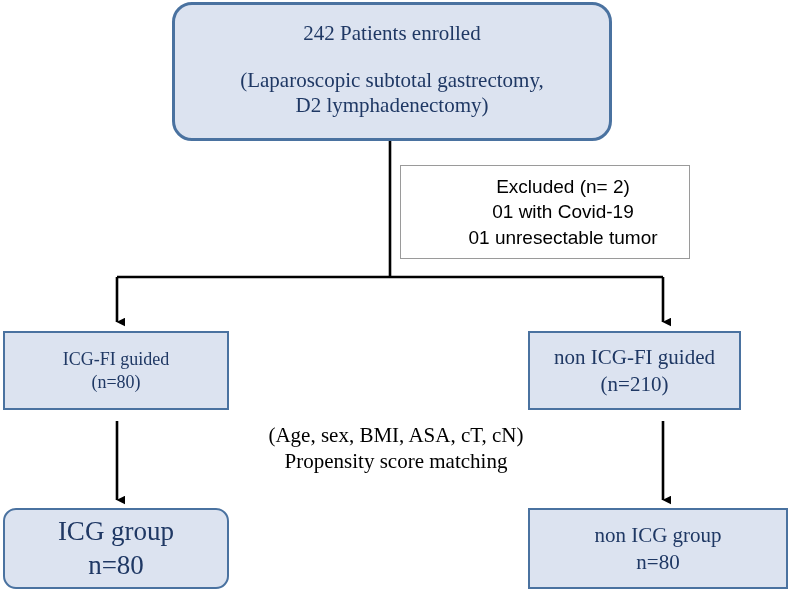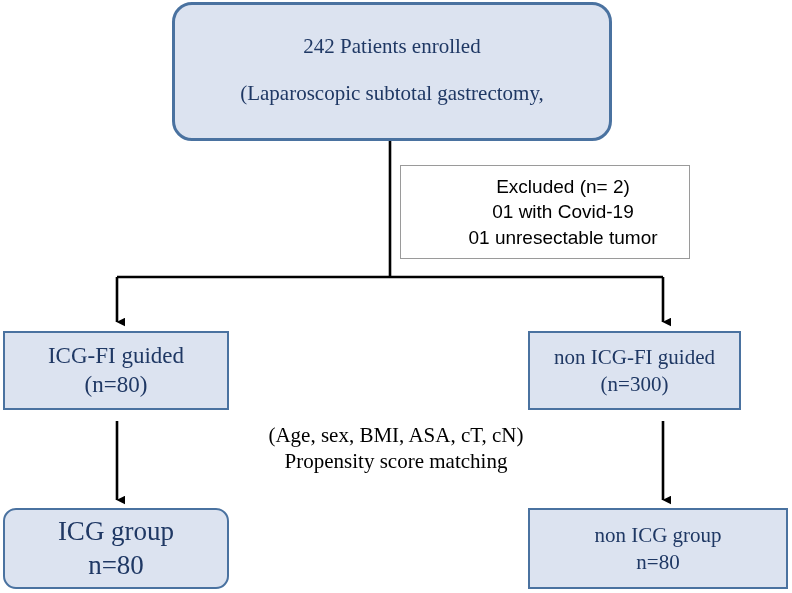--- a/index.html
+++ b/index.html
@@ -63,21 +63,21 @@
     line-height: 1.35;
     padding-left: 36px;
   }
 
   
   #icg-guided-box {
     left: 3px;
     top: 331px;
     width: 226px;
     height: 79px;
-    font-size: 23px;
+    font-size: 18px;
     line-height: 1.25;
   }
   #non-icg-guided-box {
     left: 528px;
     top: 331px;
     width: 213px;
     height: 79px;
     font-size: 21px;
     line-height: 1.25;
   }
@@ -147,36 +147,37 @@
     <path d="M663,277 L663,322" stroke="#000000" stroke-width="2.6" fill="none" marker-end="url(#arrowhead)"></path>
 
     <path d="M117,421 L117,500" stroke="#000000" stroke-width="2.6" fill="none" marker-end="url(#arrowhead)"></path>
 
     <path d="M663,421 L663,500" stroke="#000000" stroke-width="2.6" fill="none" marker-end="url(#arrowhead)"></path>
   </svg>
 
   <div class="node" id="enrolled-box">
     <span class="line title">242 Patients enrolled</span>
     <span class="line sub">(Laparoscopic subtotal gastrectomy,</span>
+    <span class="line sub">D2 lymphadenectomy)</span>
   </div>
 
   <div class="node" id="excluded-box">
     <span class="line">Excluded (n= 2)</span>
     <span class="line">01 with Covid-19</span>
     <span class="line">01 unresectable tumor</span>
   </div>
 
   <div class="node" id="icg-guided-box">
     <span class="line">ICG-FI guided</span>
     <span class="line">(n=80)</span>
   </div>
 
   <div class="node" id="non-icg-guided-box">
     <span class="line">non ICG-FI guided</span>
-    <span class="line">(n=300)</span>
+    <span class="line">(n=210)</span>
   </div>
 
   <div id="psm-caption">
     <span class="line">(Age, sex, BMI, ASA, cT, cN)</span>
     <span class="line">Propensity score matching</span>
   </div>
 
   <div class="node" id="icg-group-box">
     <span class="line">ICG group</span>
     <span class="line">n=80</span>

